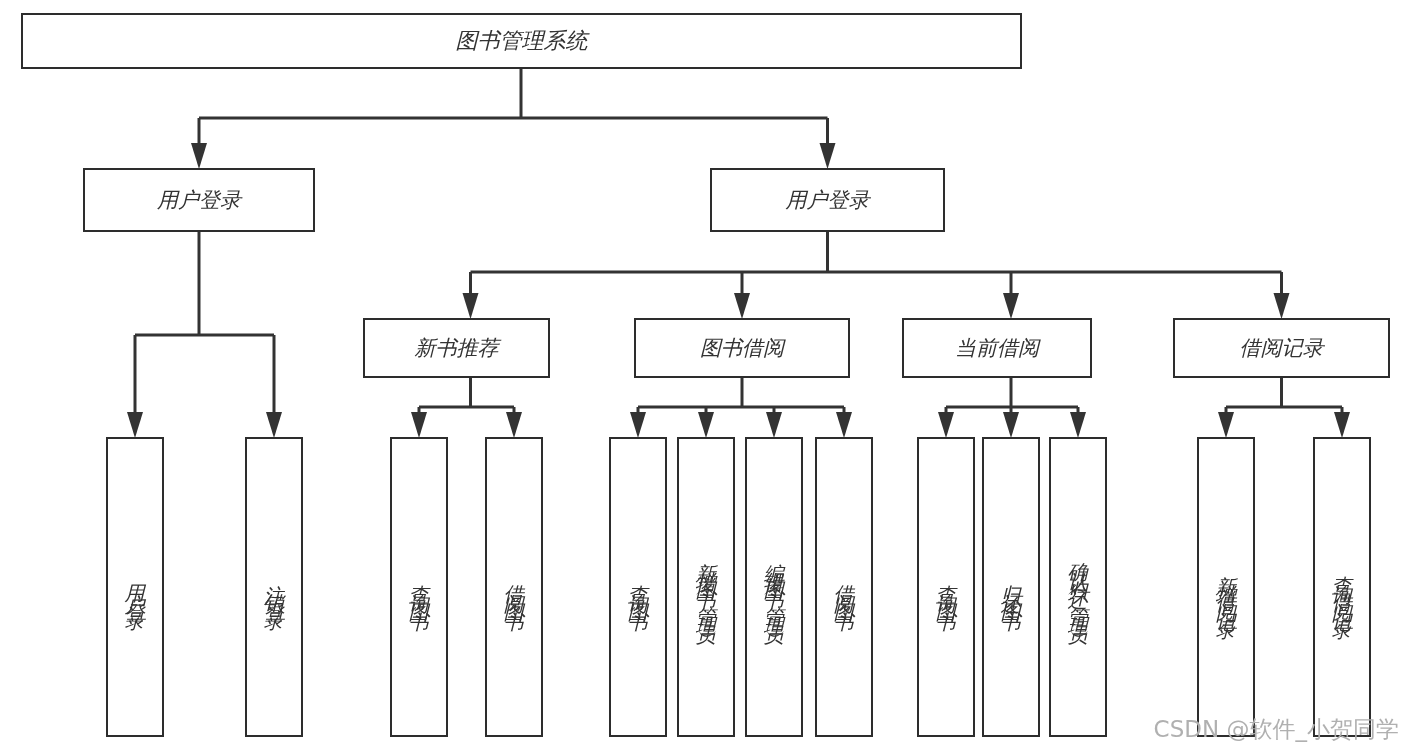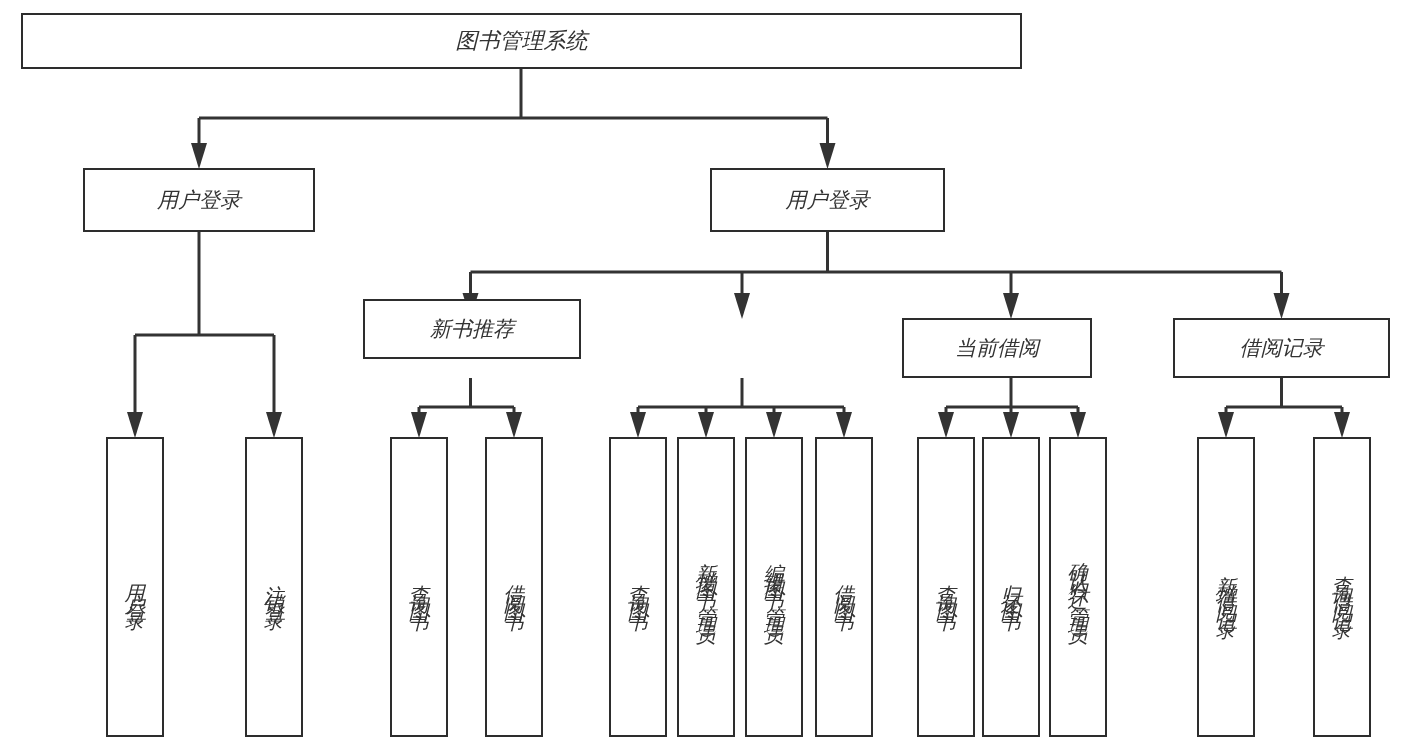--- a/index.html
+++ b/index.html
@@ -133,22 +133,25 @@
     <span>图书管理系统</span>
   </div>
 
   <div class="node branch-node" style="left:83px;top:168px;width:232px;height:64px">
     <span>用户登录</span>
   </div>
   <div class="node branch-node" style="left:710px;top:168px;width:235px;height:64px">
     <span>用户登录</span>
   </div>
 
-  <div class="node branch-node" style="left:363px;top:299px;width:218px;height:60px">
+  <div class="node branch-node" style="left:363px;top:318px;width:187px;height:60px">
     <span>新书推荐</span>
+  </div>
+  <div class="node branch-node" style="left:634px;top:318px;width:216px;height:60px">
+    <span>图书借阅</span>
   </div>
   <div class="node branch-node" style="left:902px;top:318px;width:190px;height:60px">
     <span>当前借阅</span>
   </div>
   <div class="node branch-node" style="left:1173px;top:318px;width:217px;height:60px">
     <span>借阅记录</span>
   </div>
 
   <div class="node leaf-node" style="left:106px;top:437px;width:58px;height:300px">
     <span class="vtext">用户登录</span>
@@ -187,14 +190,15 @@
     <span class="vtext">确认归还（管理员）</span>
   </div>
 
   <div class="node leaf-node" style="left:1197px;top:437px;width:58px;height:300px">
     <span class="vtext">新增借阅记录</span>
   </div>
   <div class="node leaf-node" style="left:1313px;top:437px;width:58px;height:300px">
     <span class="vtext">查询借阅记录</span>
   </div>
 
+  <div id="watermark">CSDN @软件_小贺同学</div>
 
 </div>
 
 </body></html>

